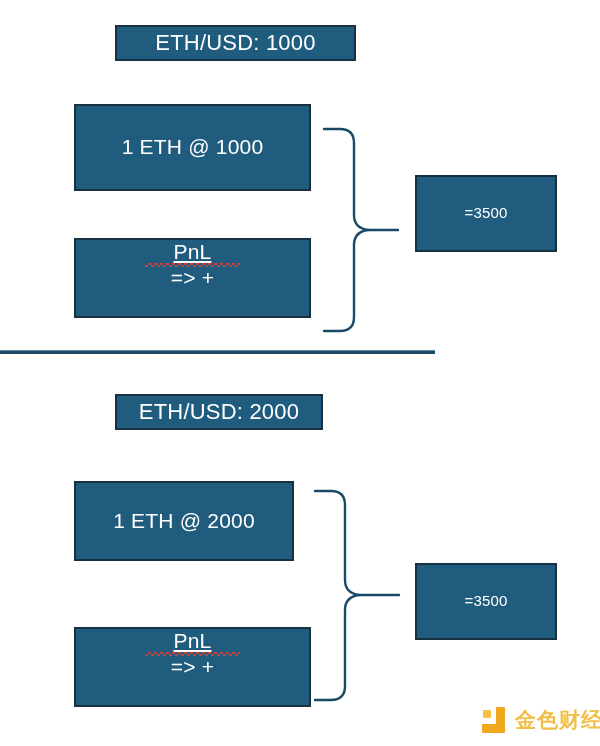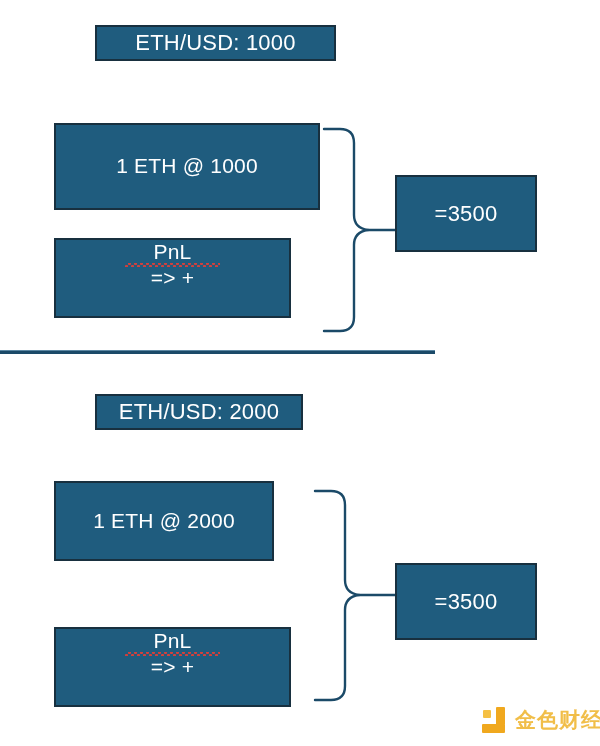--- a/index.html
+++ b/index.html
@@ -18,48 +18,49 @@
     background:#1f5c7e;
     border:2px solid #18303f;
     box-sizing:border-box;
     display:flex;
     align-items:center;
     justify-content:center;
     text-align:center;
     color:#ffffff;
     line-height:1.25;
     letter-spacing:.2px;
+    margin-left:20px;
     -webkit-font-smoothing:antialiased;
   }
   .box span{display:block;padding:0 8px;}
 
   .hdr{font-size:22px;}
   .val{font-size:21px;}
-  .sum{font-size:22px;}
+  .sum{font-size:15px;}
 
   
   .spell{
     position:relative;
     white-space:nowrap;
     display:inline-block;
   }
   .spell::after{
     content:"";
     position:absolute;
     left:0;right:0;
     bottom:-2px;
     height:4px;
     background-image:
       radial-gradient(circle at 1.5px 3.4px, #d2403c 1.3px, rgba(0,0,0,0) 1.5px),
       radial-gradient(circle at 4.5px 0.6px, #d2403c 1.3px, rgba(0,0,0,0) 1.5px);
     background-size:6px 4px;
     background-repeat:repeat-x;
   }
   
-  .uline{text-underline-offset:2px;text-decoration-thickness:1.5px;}
+  .uline{text-decoration:underline;text-underline-offset:2px;text-decoration-thickness:1.5px;}
 
   
   .divider{
     position:absolute;
     background:#1b4a68;
     height:3px;
     border-top:1px solid #5b87a3;
   }
 
   
@@ -91,21 +92,21 @@
 </style>
 </head>
 <body>
 
 <div id="stage">
 
   <div class="box hdr" style="left:95px;top:25px;width:241px;height:36px;">
     <span>ETH/USD: 1000</span>
   </div>
 
-  <div class="box val" style="left:54px;top:123px;width:266px;height:87px;">
+  <div class="box val" style="left:54px;top:104px;width:237px;height:87px;">
     <span>1 ETH @ 1000</span>
   </div>
 
   <div class="box val" style="left:54px;top:238px;width:237px;height:80px;">
     <span><span>1x Short </span><span class="spell uline">PnL</span><span> =&gt; +</span><br><span>2500</span></span>
   </div>
 
   <div class="brace" style="left:322px;top:127px;width:58px;height:206px;">
     <svg width="58" height="206" viewBox="0 0 58 206" fill="none">
       <path d="M2 2 H18 Q32 2 32 16 V88 Q32 101 46 103 Q32 105 32 118 V190 Q32 204 18 204 H2" stroke="#1b4a68" stroke-width="2.4" stroke-linecap="round" stroke-linejoin="round" fill="none"></path>

